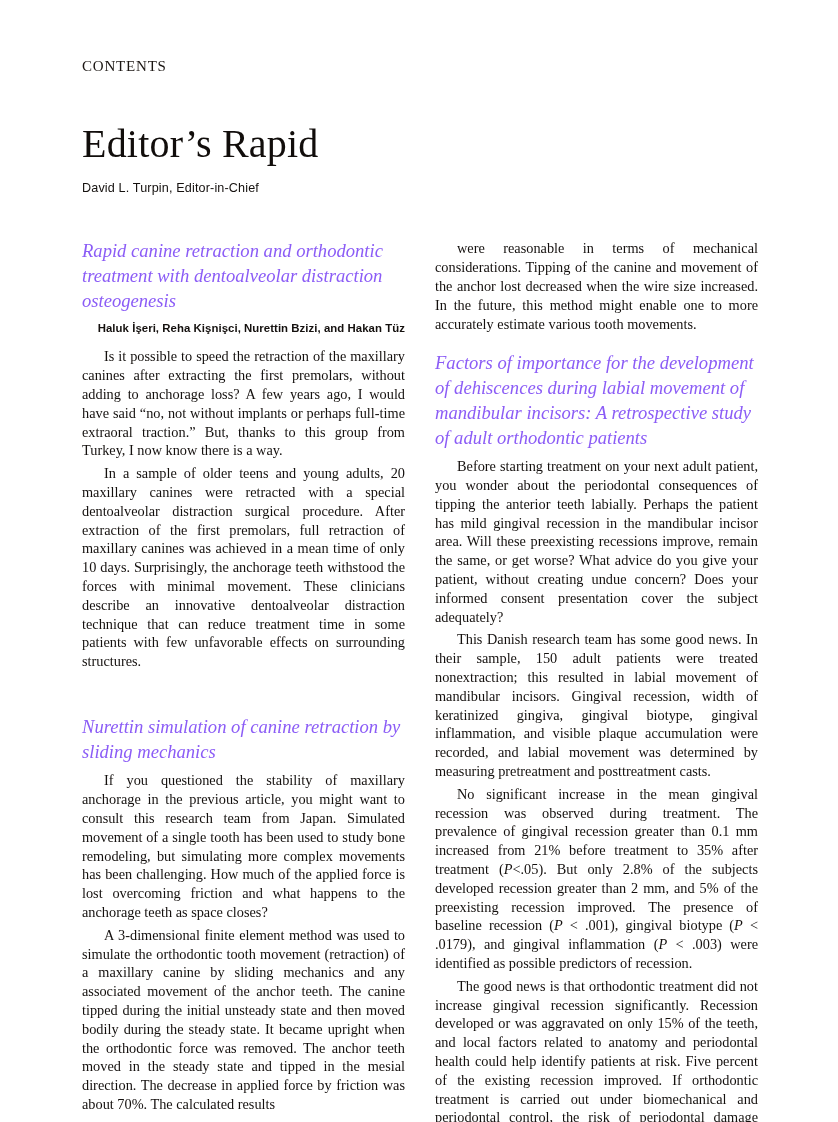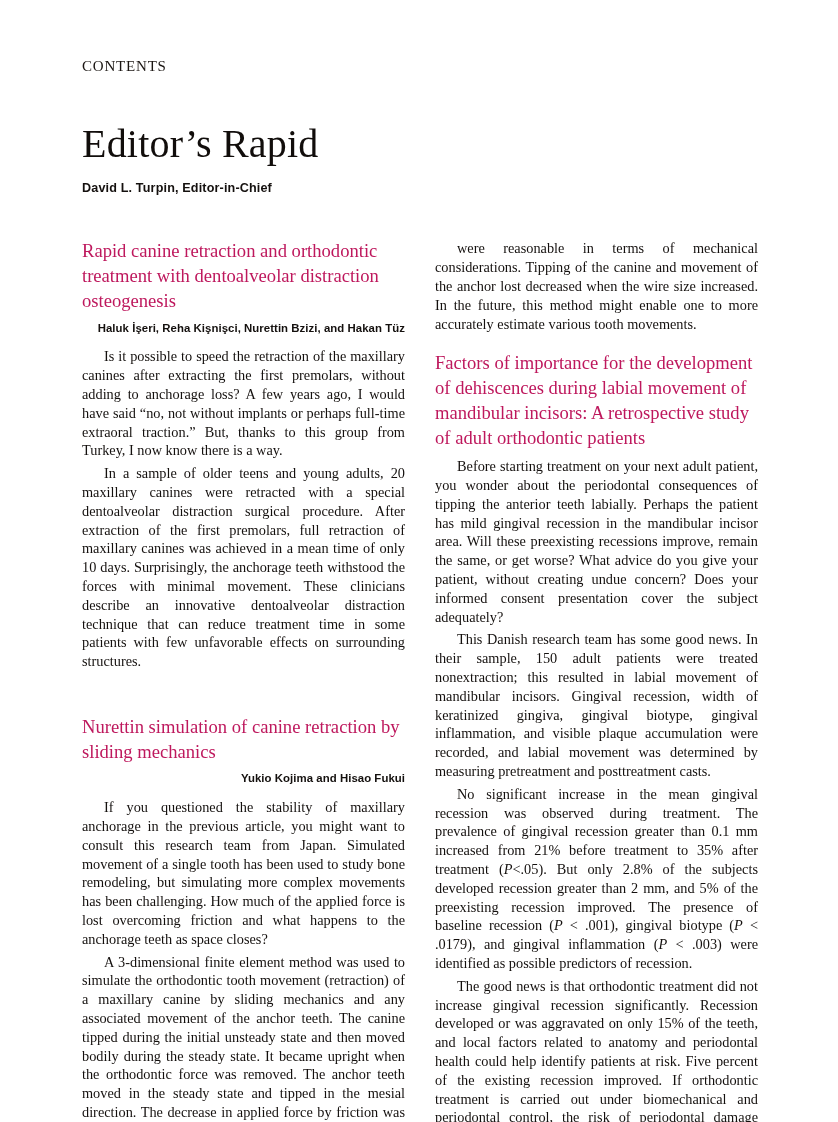--- a/index.html
+++ b/index.html
@@ -38,21 +38,21 @@
     font-size: 40px;
     font-weight: normal;
     letter-spacing: 0.2px;
     margin: 0 0 14px 0;
     line-height: 1.06;
     color: #110d0b;
   }
   .editor-line {
     font-family: "Liberation Sans", "DejaVu Sans", sans-serif;
     font-size: 12.6px;
-    font-weight: bold;
+    font-weight: normal;
     letter-spacing: 0.15px;
     color: #14100e;
     margin: 16px 0 44px 0;
   }
 
   
   .columns {
     display: flex;
     gap: 30px;
     align-items: flex-start;
@@ -61,21 +61,22 @@
     width: 323px;
   }
 
   
   .art-title {
     font-family: "Liberation Serif", "DejaVu Serif", serif;
     font-size: 18.6px;
     font-weight: normal;
     line-height: 1.33;
     margin: 0 0 7px 0;
-    color: #be185d;
+    color: #8b5cf6;
+    font-style: italic;
   }
   .art-authors {
     font-family: "Liberation Sans", "DejaVu Sans", sans-serif;
     font-size: 11.4px;
     font-weight: bold;
     letter-spacing: 0.05px;
     line-height: 1.3;
     margin: 0 0 12px 0;
     color: #14100e;
     text-align: right;
@@ -118,21 +119,20 @@
           <h2 class="art-title">Rapid canine retraction and orthodontic treatment with dentoalveolar distraction osteogenesis</h2>
           <div class="art-authors">Haluk İşeri, Reha Kişnişci, Nurettin Bzizi, and Hakan Tüz</div>
           <p class="body">Is it possible to speed the retraction of the maxillary canines after extracting the first premolars, without adding to anchorage loss? A few years ago, I would have said “no, not without implants or perhaps full-time extraoral traction.” But, thanks to this group from Turkey, I now know there is a way.</p>
           <p class="body">In a sample of older teens and young adults, 20 maxillary canines were retracted with a special dentoalveolar distraction surgical procedure. After extraction of the first premolars, full retraction of maxillary canines was achieved in a mean time of only 10 days. Surprisingly, the anchorage teeth withstood the forces with minimal movement. These clinicians describe an innovative dentoalveolar distraction technique that can reduce treatment time in some patients with few unfavorable effects on surrounding structures.</p>
         </div>
 
         <div class="spacer-24"></div>
 
         <div class="art-block tight">
           <h2 class="art-title">Nurettin simulation of canine retraction by sliding mechanics</h2>
-          <div class="art-authors">Yukio Kojima and Hisao Fukui</div>
           <p class="body">If you questioned the stability of maxillary anchorage in the previous article, you might want to consult this research team from Japan. Simulated movement of a single tooth has been used to study bone remodeling, but simulating more complex movements has been challenging. How much of the applied force is lost overcoming friction and what happens to the anchorage teeth as space closes?</p>
           <p class="body">A 3-dimensional finite element method was used to simulate the orthodontic tooth movement (retraction) of a maxillary canine by sliding mechanics and any associated movement of the anchor teeth. The canine tipped during the initial unsteady state and then moved bodily during the steady state. It became upright when the orthodontic force was removed. The anchor teeth moved in the steady state and tipped in the mesial direction. The decrease in applied force by friction was about 70%. The calculated results</p>
         </div>
 
       </div>
 
       <div class="col">
 
         <p class="body">were reasonable in terms of mechanical considerations. Tipping of the canine and movement of the anchor lost decreased when the wire size increased. In the future, this method might enable one to more accurately estimate various tooth movements.</p>
 

